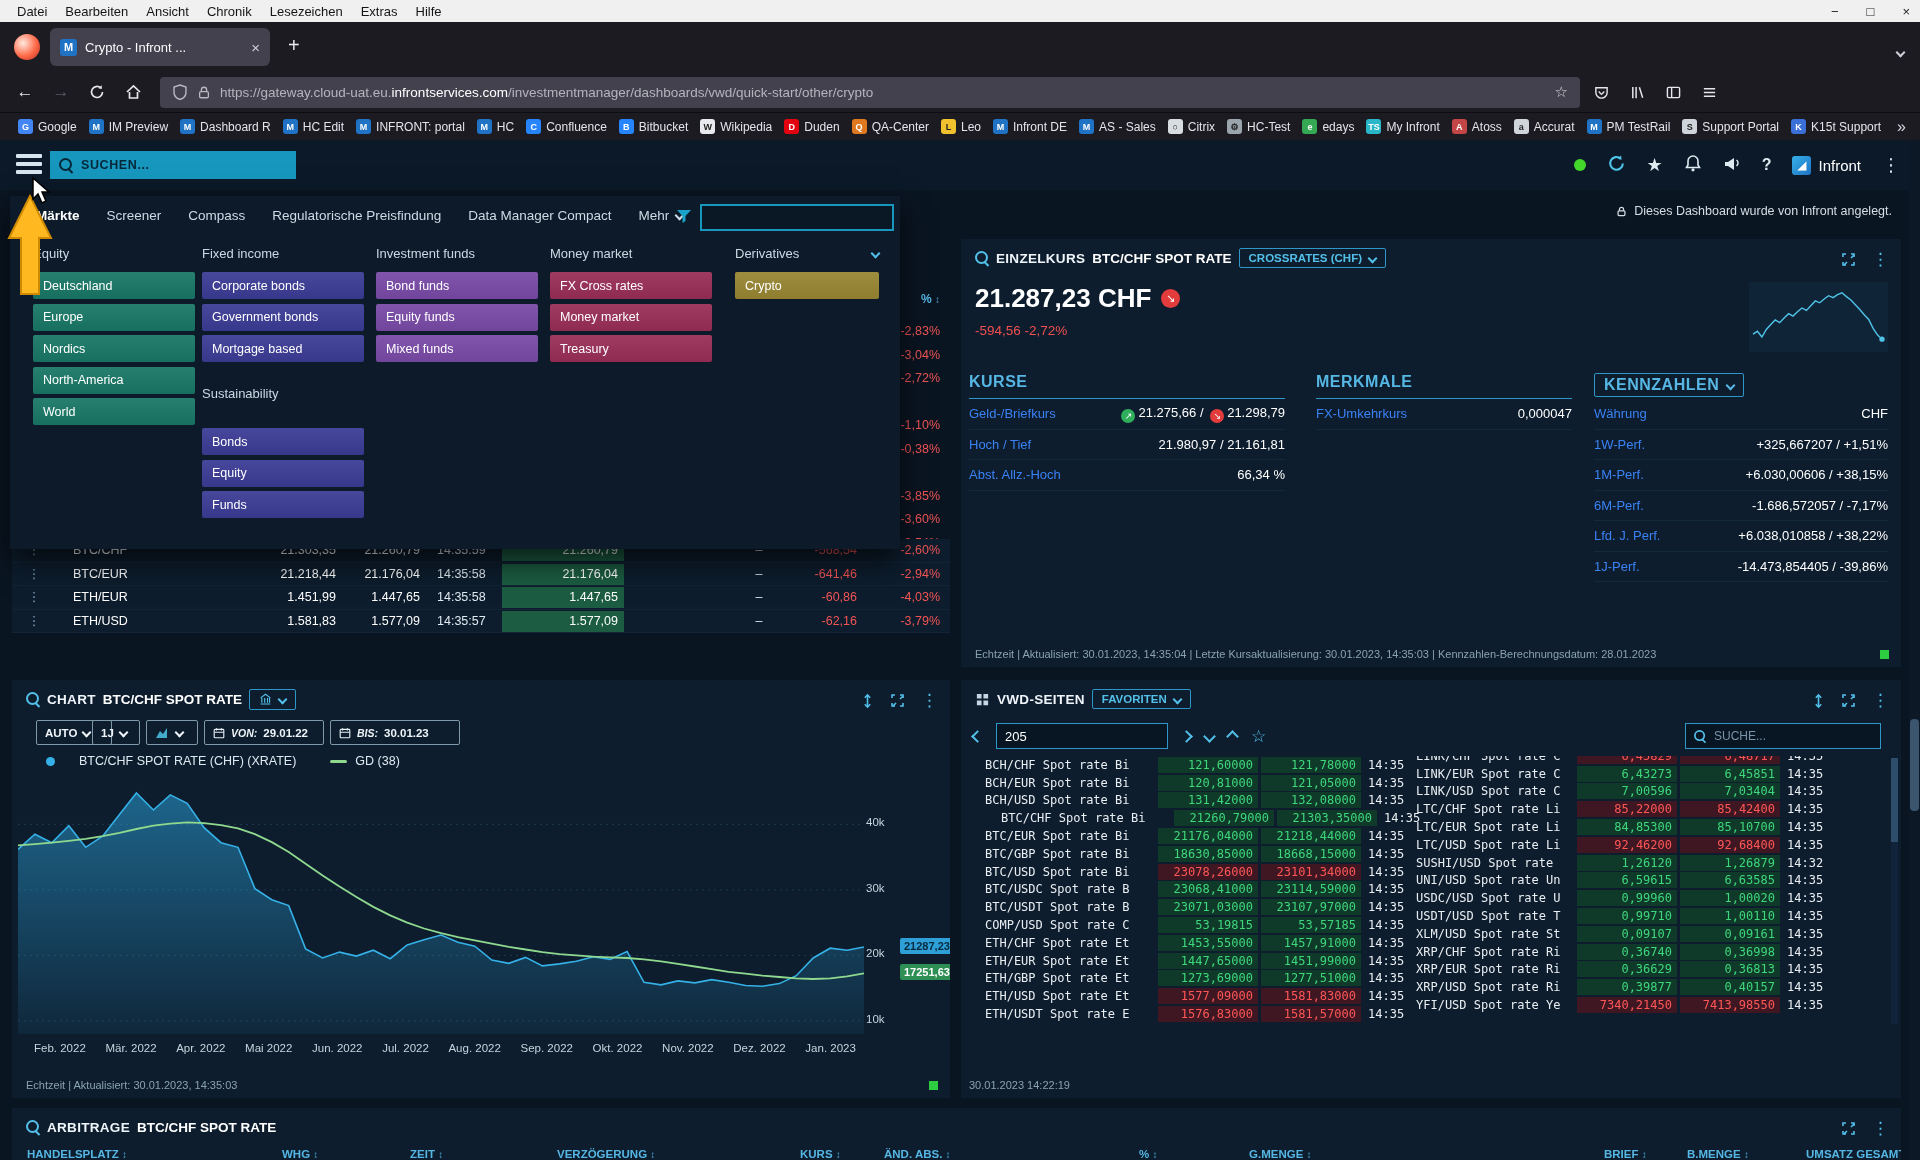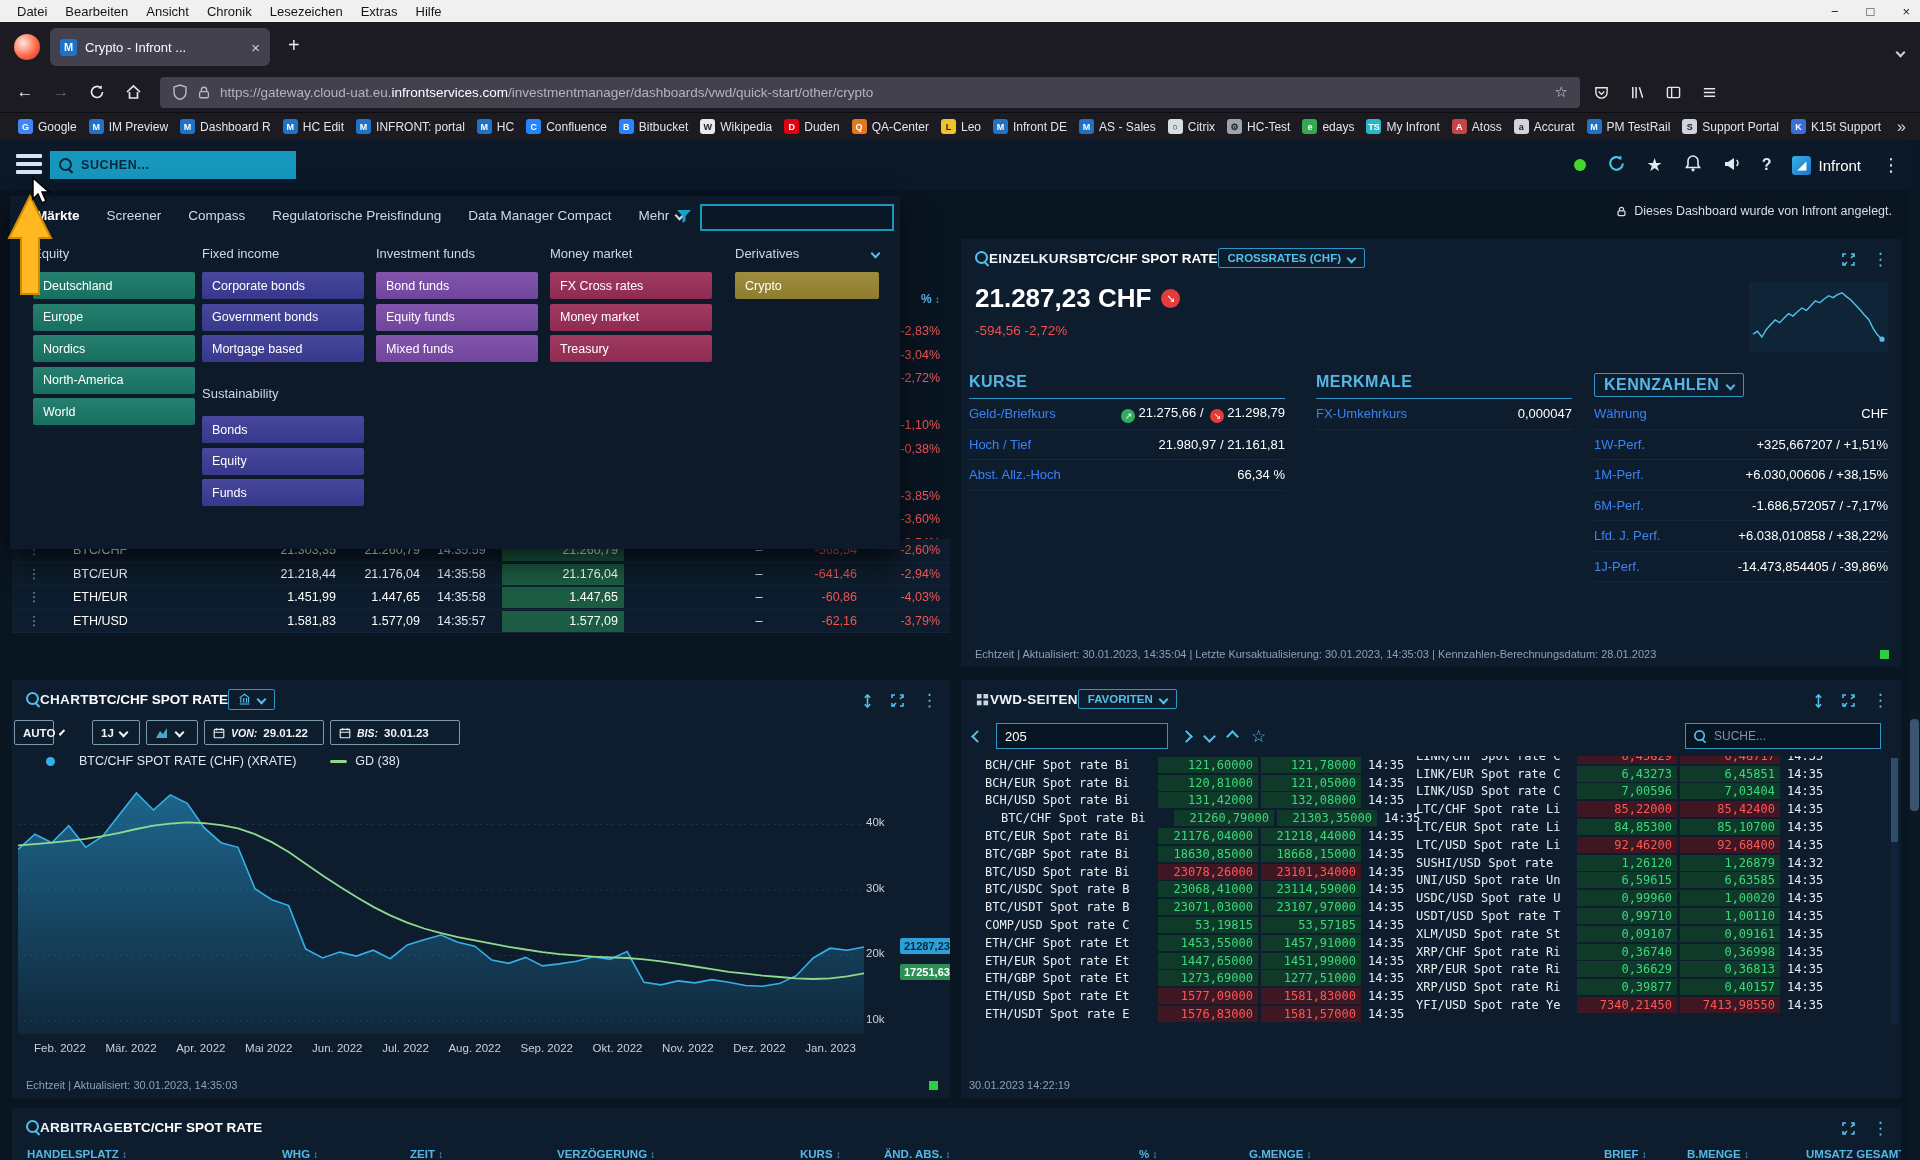--- a/index.html
+++ b/index.html
@@ -66,21 +66,21 @@
 .wl-name{left:61px}
 .wl-bid{left:184px;width:140px;text-align:right}
 .wl-ask{left:324px;width:84px;text-align:right}
 .wl-time{left:425px;color:#dfe9f0}
 .wl-last{left:490px;width:122px;text-align:right;background:#1b5c42;padding-right:6px;height:21px!important;line-height:21px!important;top:1px!important}
 .wl-dash{left:735px;width:24px;text-align:center;color:#dfe9f0}
 .wl-chg{left:745px;width:100px;text-align:right;color:#f25555}
 .wl-pct{left:826px;width:102px;text-align:right;color:#f25555}
 
 .panel{position:absolute;background:#0d1d2d;overflow:hidden}
-.p-head{position:absolute;left:0;top:0;width:100%;height:38px;display:flex;align-items:center;padding-left:14px;gap:0}
+.p-head{position:absolute;left:0;top:0;width:100%;height:38px;display:flex;align-items:center;padding-left:14px;gap:7px}
 .p-title{font-weight:bold;color:#eef4f9;font-size:13.5px;letter-spacing:.3px}
 .p-symbol{font-weight:bold;color:#fff;font-size:13.5px}
 .sel-btn{border:1px solid #2f96c8;color:#53c0ea;font-size:11.5px;font-weight:bold;padding:3px 9px;display:flex;align-items:center;gap:7px;border-radius:2px}
 .p-icons{position:absolute;right:12px;top:10px;display:flex;gap:15px;align-items:center;color:#53c0ea}
 .p-kebab{font-size:17px;color:#53c0ea}
 .status-dot{position:absolute;right:12px;bottom:8px;width:9px;height:9px;background:#2ecc40}
 .p-footer{position:absolute;left:14px;bottom:7px;font-size:11px;color:#8aa2b4}
 
 .ek-price{position:absolute;left:14px;top:44px;font-size:26px;font-weight:bold;color:#fff;display:flex;gap:10px;align-items:center}
 .dn-badge{width:19px;height:19px;border-radius:50%;background:#e33c3c;color:#fff;font-size:11px;display:flex;align-items:center;justify-content:center;font-weight:normal}
@@ -131,21 +131,21 @@
 
 .mega{position:absolute;left:10px;top:56px;width:890px;height:353px;background:#0c1a2a;z-index:50;box-shadow:0 12px 28px rgba(0,0,0,.7)}
 .mm-tabs{position:absolute;left:26px;top:12px;display:flex;gap:27px;align-items:center;font-size:13.5px;color:#cfdae4}
 .mm-tab{display:flex;align-items:center;gap:7px;white-space:nowrap}
 .mm-tab.active{color:#fff;font-weight:bold}
 .mm-filter{position:absolute;left:690px;top:8px;width:194px;height:27px;border:2px solid #1797bd;background:#0a1826;color:#fff;font-size:13px;padding-left:6px;font-family:inherit}
 .mm-funnel{position:absolute;left:666px;top:13px}
 .mm-col{position:absolute;top:46px}
 .mm-colheader{height:22px;margin-bottom:8px;color:#cdd8e2;font-size:13px;display:flex;justify-content:space-between;align-items:center}
 .mm-btn{height:27px;margin-bottom:4.5px;display:flex;align-items:center;padding-left:10px;font-size:12.5px;color:#fff;border-radius:2px}
-.mm-subheader{margin-top:24px;height:22px;margin-bottom:8px;color:#cdd8e2;font-size:13px}
+.mm-subheader{margin-top:24px;height:22px;margin-bottom:20px;color:#cdd8e2;font-size:13px}
 
 .page-scroll{position:absolute;right:0;top:0;width:11px;height:1020px;background:#0d1826}
 .page-thumb{position:absolute;right:1px;top:579px;width:9px;height:92px;background:#3b556e;border-radius:4px}
 input{outline:none}
 </style>
 </head>
 <body>
 
 <div class="ff-menubar">
   <div id="ff-menu-items" style="display:flex">
@@ -541,21 +541,21 @@
       <svg width="15" height="16" viewBox="0 0 15 16">
           <path d="M7.5 2v12" stroke="#53c0ea" stroke-width="1.6" fill="none"></path>
           <path d="M4.8 4.8L7.5 2l2.7 2.8M4.8 11.2L7.5 14l2.7-2.8" fill="none" stroke="#53c0ea" stroke-width="1.6"></path>
         </svg>
       <svg width="16" height="16" viewBox="0 0 16 16">
           <path d="M2 5V2h3M10 2h3v3M13 10v3h-3M5 13H2v-3" fill="none" stroke="#53c0ea" stroke-width="1.6"></path>
           <path d="M6 10L2.7 13.3M10 6l3.3-3.3" stroke="#53c0ea" stroke-width="1.6"></path>
         </svg>
       <span class="p-kebab">⋮</span>
     </div>
-    <span class="cbox" style="left:2px;width:40px">
+    <span class="cbox" style="left:24px;width:76px">
         <span>AUTO</span>
         <i class="chev"></i>
       </span>
     <span class="cbox" style="left:80px;width:48px">
         <span>1J</span>
         <i class="chev"></i>
       </span>
     <span class="cbox" style="left:134px;width:52px">
       <svg width="15" height="12" viewBox="0 0 15 12">
           <path d="M1 11L5 4l3 3 4-6v10H1z" fill="#4fc3e8" opacity=".85"></path>

